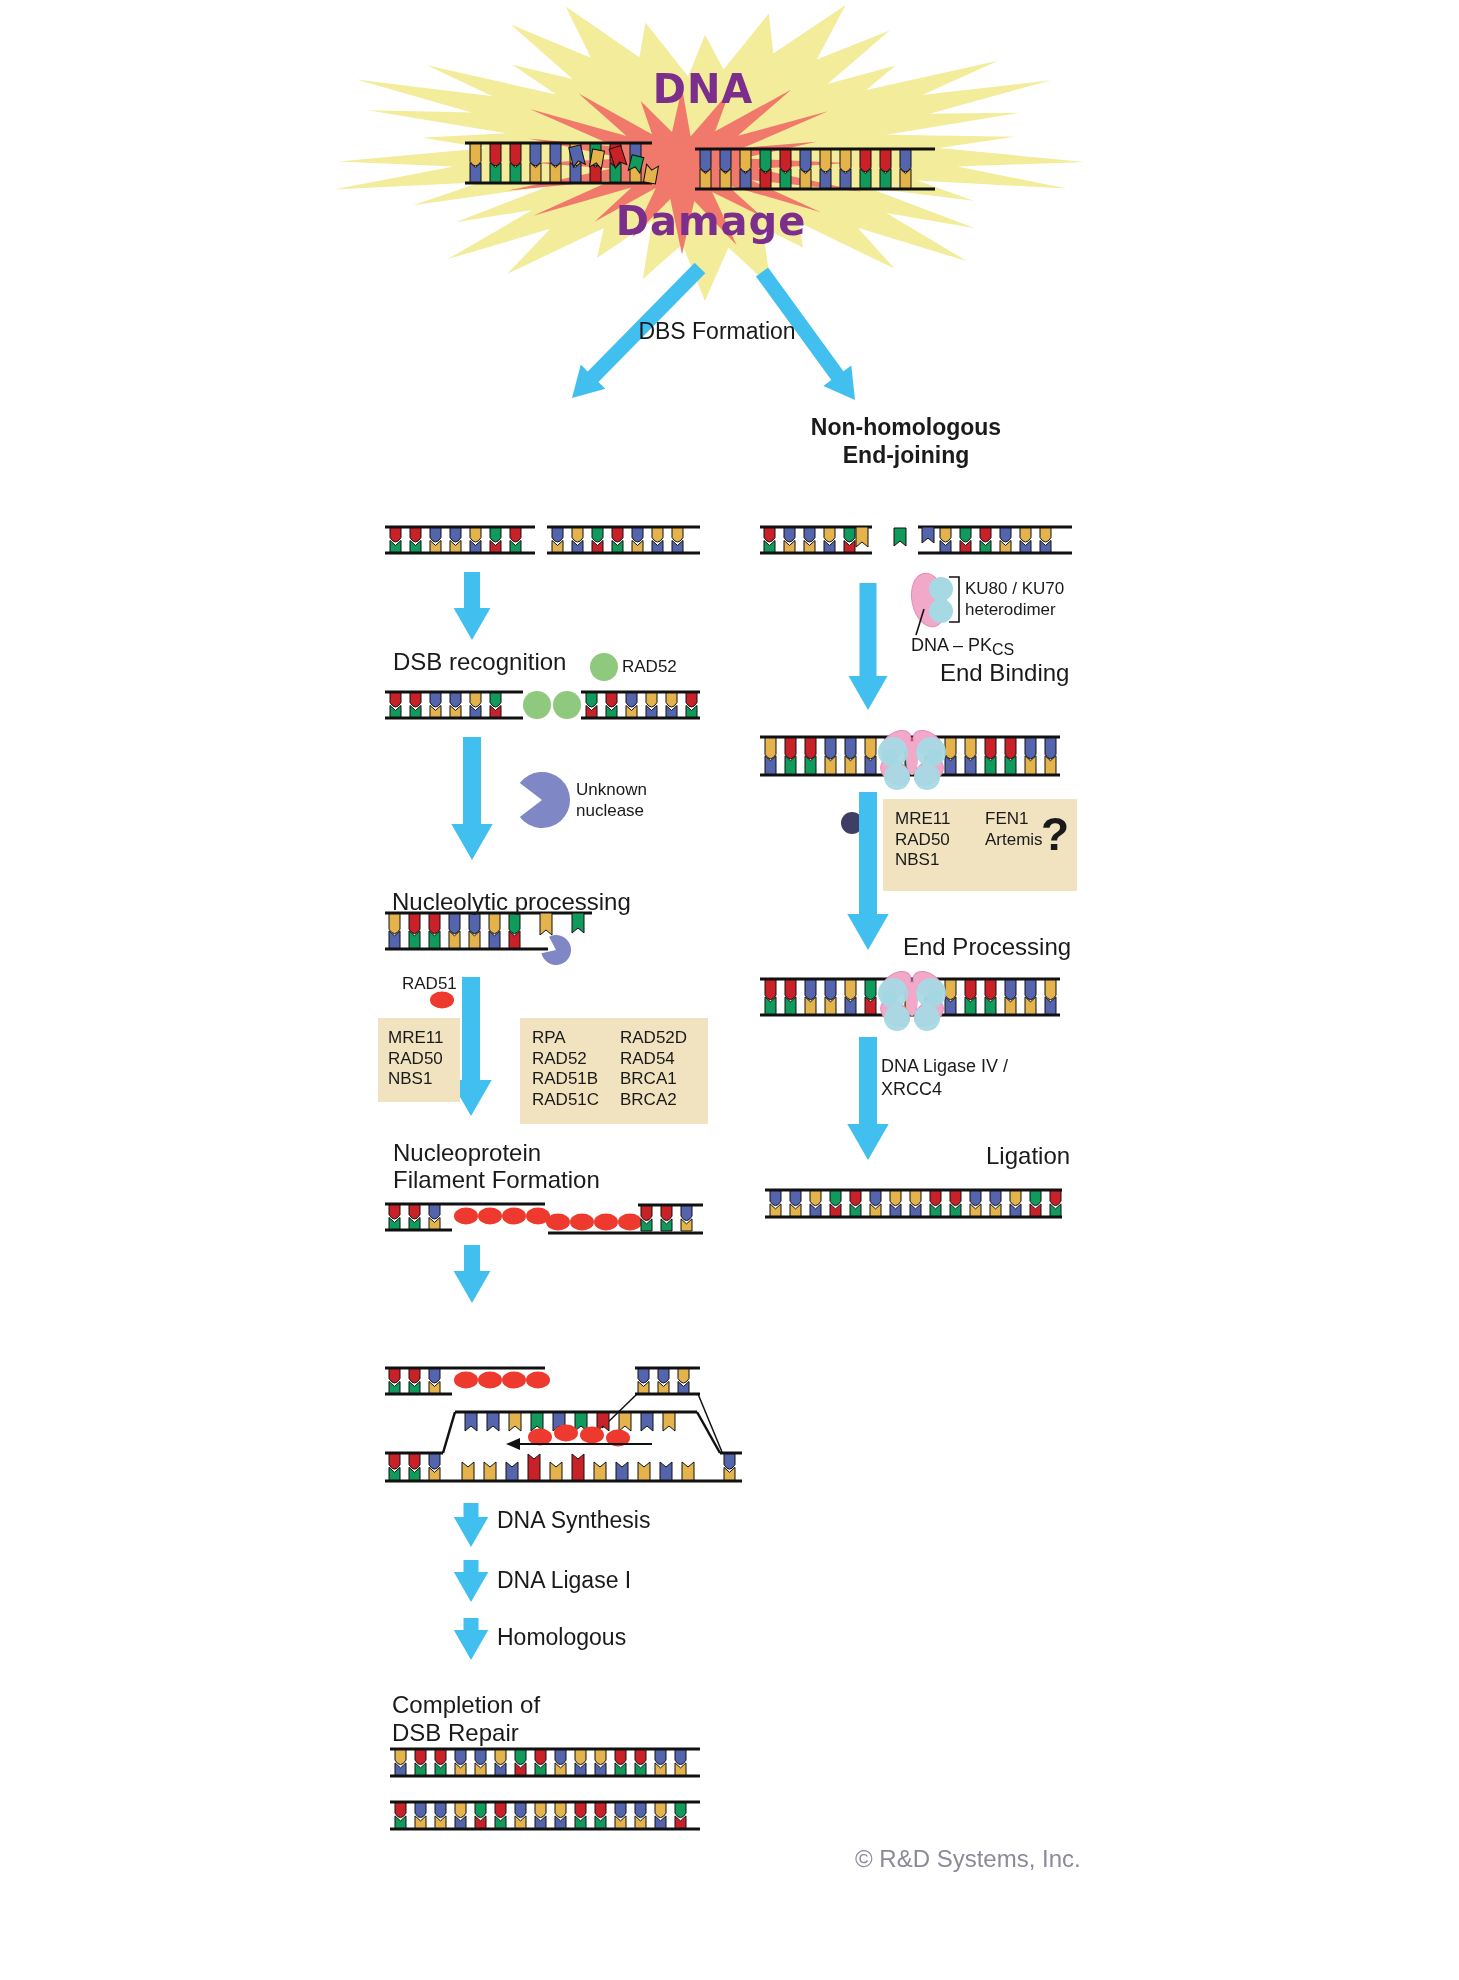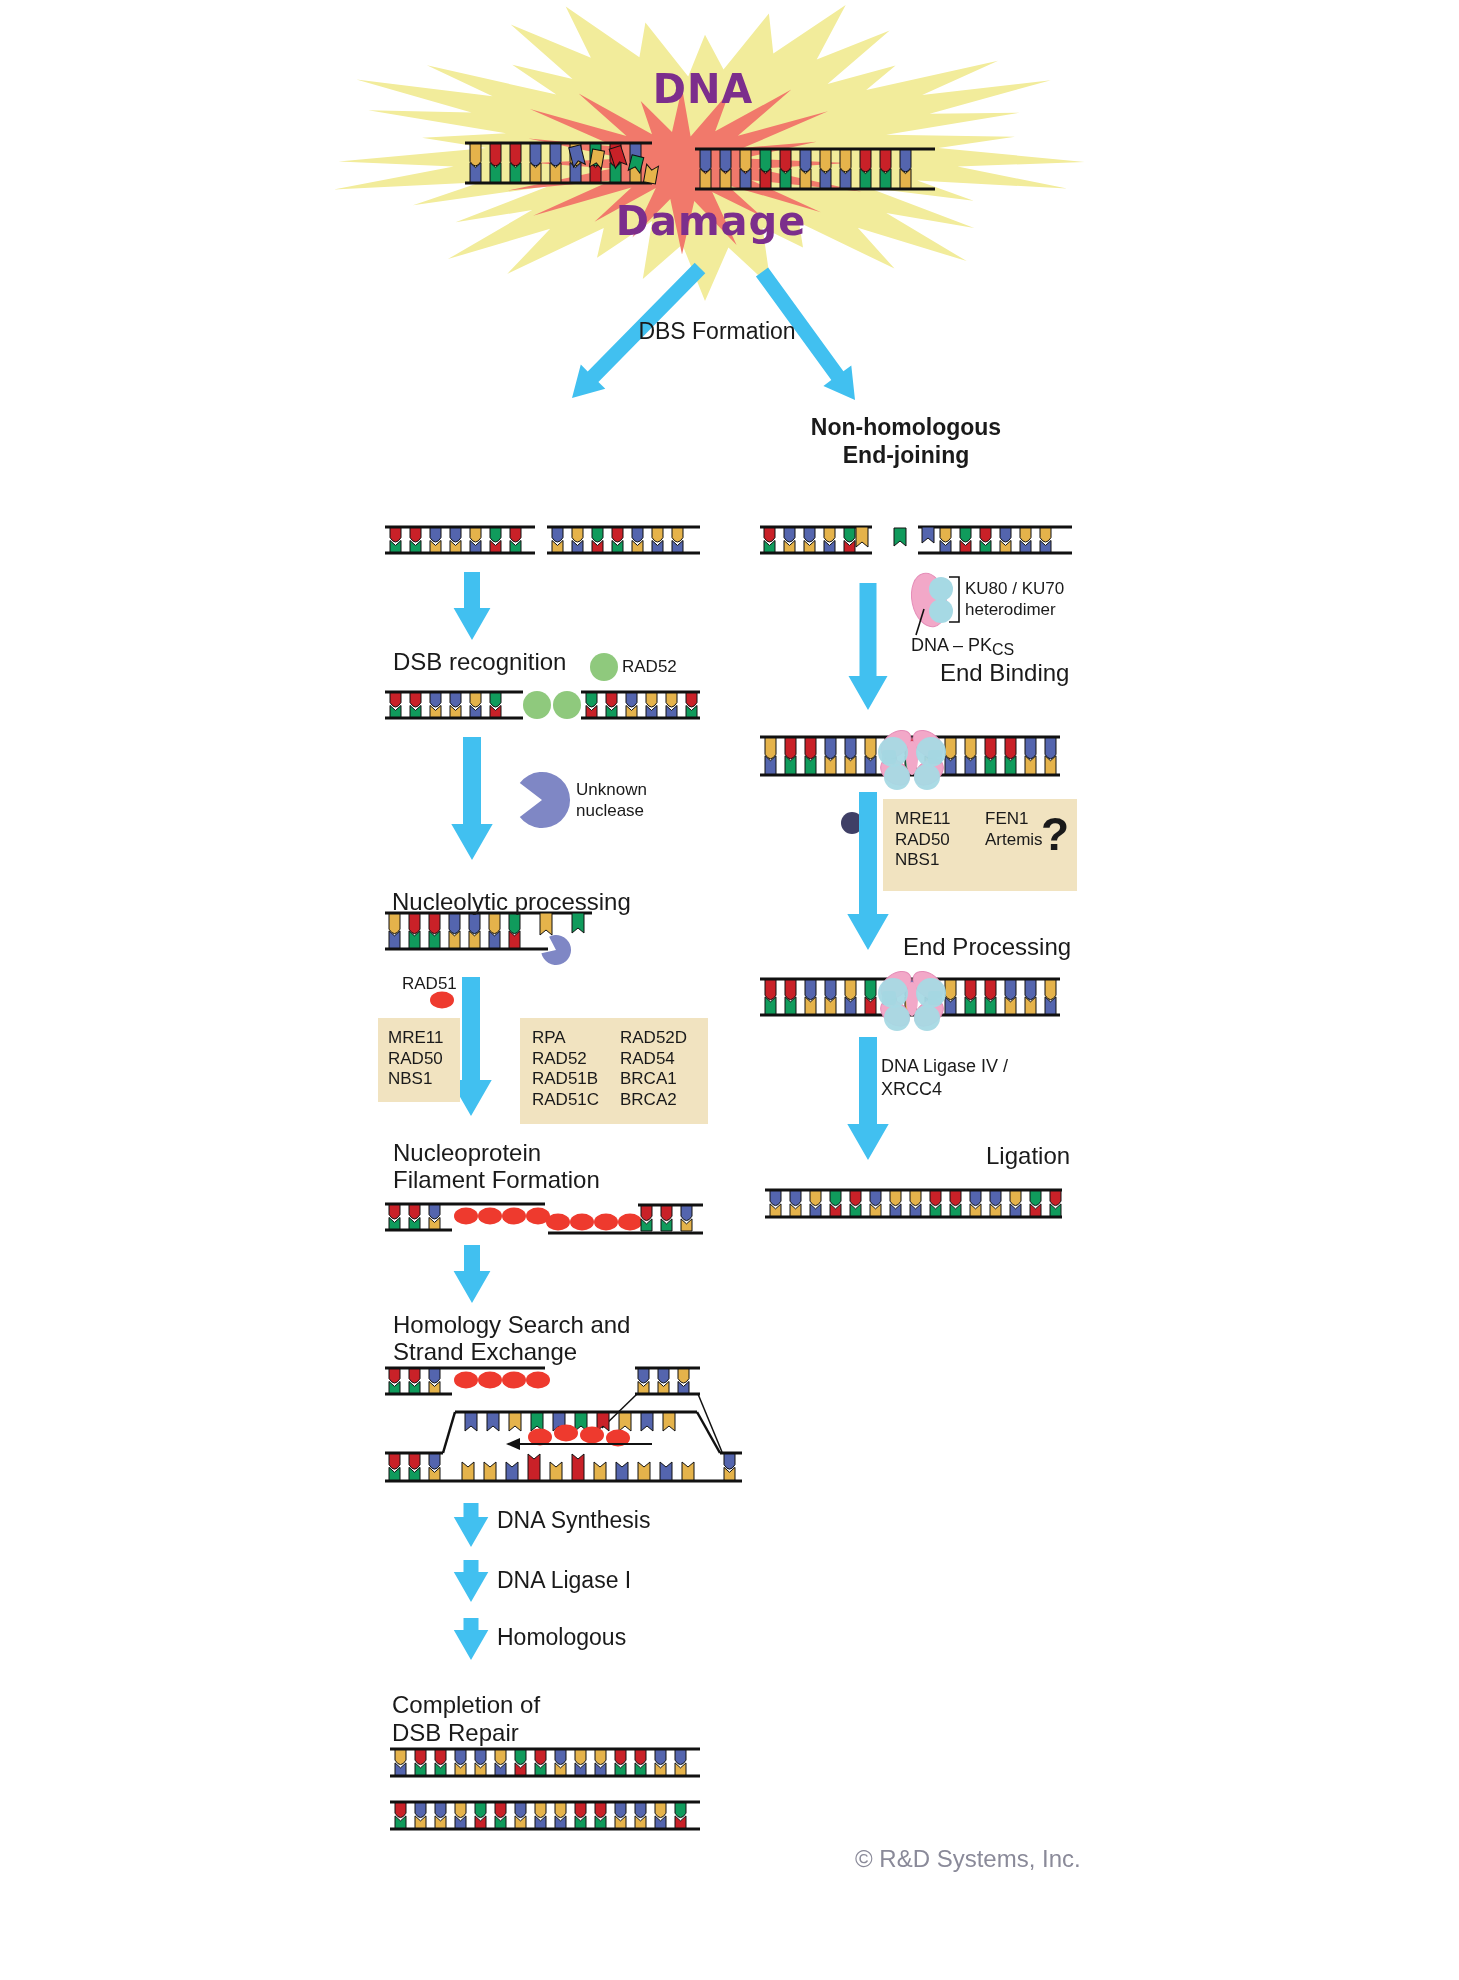--- a/index.html
+++ b/index.html
@@ -520,24 +520,20 @@
       <div>RAD54</div>
       <div>BRCA1</div>
       <div>BRCA2</div>
     </div>
   </div>
 
   <div class="abs lbl" style="left:393px;top:1139px;line-height:27px">
     <div>Nucleoprotein</div>
     <div>Filament Formation</div>
   </div>
-  <div class="abs lbl" style="left:393px;top:1311px;line-height:27px">
-    <div>Homology Search and</div>
-    <div>Strand Exchange</div>
-  </div>
 
   <div class="abs lbl23" style="left:497px;top:1507px">DNA Synthesis</div>
   <div class="abs lbl23" style="left:497px;top:1567px">DNA Ligase I</div>
   <div class="abs lbl23" style="left:497px;top:1624px">Homologous</div>
 
   <div class="abs lbl" style="left:392px;top:1691px;line-height:28px">
     <div>Completion of</div>
     <div>DSB Repair</div>
   </div>
 

